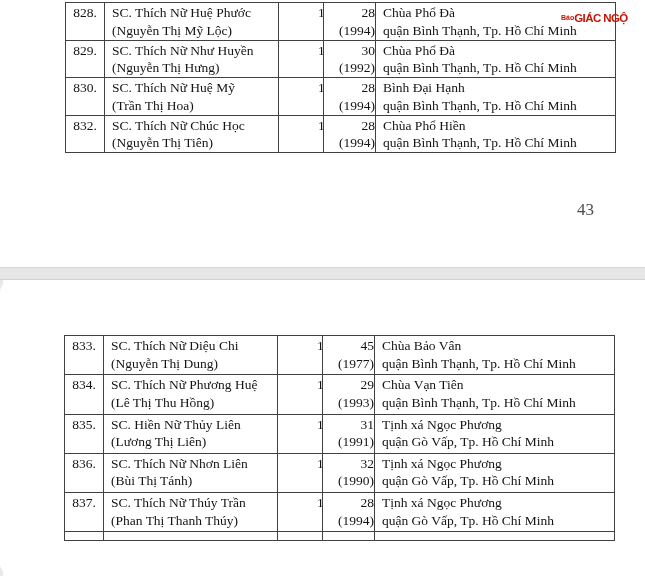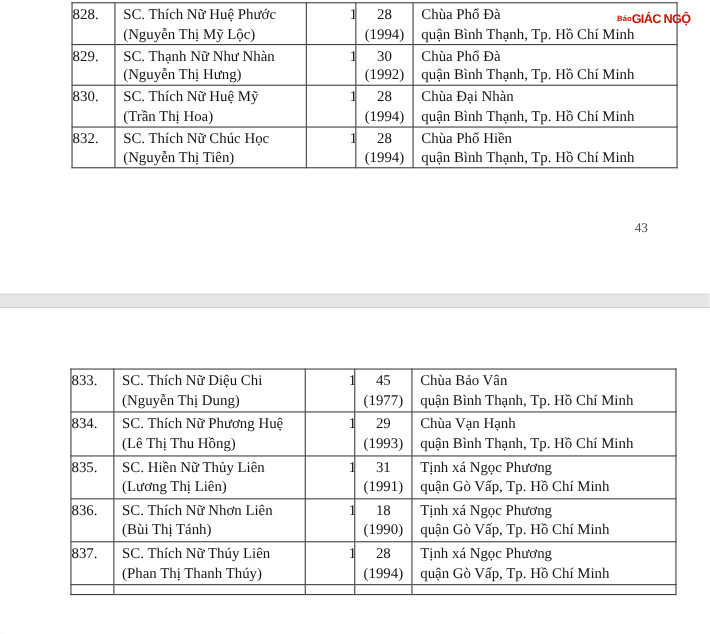--- a/index.html
+++ b/index.html
@@ -4,21 +4,21 @@
 <style>
   html,body{margin:0;padding:0;}
   body{
     width:645px;height:576px;position:relative;overflow:hidden;
     background:#ffffff;
     font-family:"Liberation Serif","DejaVu Serif",serif;
     color:#141414;
   }
   .page{position:absolute;left:0;width:645px;background:#ffffff;overflow:hidden;}
   #page-1{top:0;height:267px;}
-  #page-2{top:280px;height:296px;}
+  #page-2{top:280px;height:296px;border-radius:13px;}
   .page-separator{
     position:absolute;left:0;top:267px;width:645px;height:13px;
     background:#e6e6e6;border-top:1px solid #d8d8d8;border-bottom:1px solid #d2d2d2;
     box-sizing:border-box;
   }
   .page-edge{
     position:absolute;left:0;top:0;width:3px;height:576px;
     background:#e9e9e9;
   }
   table.directory{
@@ -27,35 +27,35 @@
   }
   #table-1{left:65px;top:2px;}
   #table-2{left:64px;top:55px;}
   .directory td{
     border:1px solid #414141;vertical-align:top;
     padding:1px 0 0 0;overflow:hidden;white-space:nowrap;
   }
   #table-1 tr{height:37.6px;}
   #table-2 tr{height:39.3px;}
   #table-2 tr.partial-row{height:9px;}
-  td.c-no{}
+  td.c-no{text-align:center;}
   td.c-name{padding-left:7px;}
   td.c-year{text-align:center;padding-left:39px;}
-  td.c-age{text-align:center;}
+  td.c-age{text-align:right;}
   td.c-temple{padding-left:7px;}
   .watermark{
     position:absolute;left:561px;top:11px;z-index:5;
     color:#c41406;white-space:nowrap;line-height:12px;
     font-family:"Liberation Sans","DejaVu Sans",sans-serif;
   }
   .watermark .wm-prefix{font-size:7px;font-weight:bold;vertical-align:2px;}
   .watermark .wm-title{font-size:11.5px;font-weight:bold;letter-spacing:-0.6px;}
   .page-number{
     position:absolute;left:577px;top:200px;
-    font-size:12px;color:#4d4d4d;
+    font-size:17px;color:#4d4d4d;
   }
 </style>
 </head>
 <body>
 
 <div class="page-edge"></div>
 
 <div class="page" id="page-1">
   <table class="directory" id="table-1">
     <colgroup>
@@ -78,21 +78,21 @@
       <div>(1994)</div>
     </td>
     <td class="c-temple">
       <div>Chùa Phổ Đà</div>
       <div>quận Bình Thạnh, Tp. Hồ Chí Minh</div>
     </td>
   </tr>
         <tr>
     <td class="c-no">829.</td>
     <td class="c-name">
-      <div>SC. Thạnh Nữ Như Nhàn</div>
+      <div>SC. Thích Nữ Như Huyền</div>
       <div>(Nguyễn Thị Hưng)</div>
     </td>
     <td class="c-year">1963</td>
     <td class="c-age">
       <div>30</div>
       <div>(1992)</div>
     </td>
     <td class="c-temple">
       <div>Chùa Phổ Đà</div>
       <div>quận Bình Thạnh, Tp. Hồ Chí Minh</div>
@@ -103,21 +103,21 @@
     <td class="c-name">
       <div>SC. Thích Nữ Huệ Mỹ</div>
       <div>(Trần Thị Hoa)</div>
     </td>
     <td class="c-year">1963</td>
     <td class="c-age">
       <div>28</div>
       <div>(1994)</div>
     </td>
     <td class="c-temple">
-      <div>Chùa Đại Nhàn</div>
+      <div>Bình Đại Hạnh</div>
       <div>quận Bình Thạnh, Tp. Hồ Chí Minh</div>
     </td>
   </tr>
         <tr>
     <td class="c-no">832.</td>
     <td class="c-name">
       <div>SC. Thích Nữ Chúc Học</div>
       <div>(Nguyễn Thị Tiên)</div>
     </td>
     <td class="c-year">1969</td>
@@ -171,21 +171,21 @@
     <td class="c-name">
       <div>SC. Thích Nữ Phương Huệ</div>
       <div>(Lê Thị Thu Hồng)</div>
     </td>
     <td class="c-year">1964</td>
     <td class="c-age">
       <div>29</div>
       <div>(1993)</div>
     </td>
     <td class="c-temple">
-      <div>Chùa Vạn Hạnh</div>
+      <div>Chùa Vạn Tiên</div>
       <div>quận Bình Thạnh, Tp. Hồ Chí Minh</div>
     </td>
   </tr>
         <tr>
     <td class="c-no">835.</td>
     <td class="c-name">
       <div>SC. Hiền Nữ Thủy Liên</div>
       <div>(Lương Thị Liên)</div>
     </td>
     <td class="c-year">1964</td>
@@ -199,32 +199,32 @@
     </td>
   </tr>
         <tr>
     <td class="c-no">836.</td>
     <td class="c-name">
       <div>SC. Thích Nữ Nhơn Liên</div>
       <div>(Bùi Thị Tánh)</div>
     </td>
     <td class="c-year">1955</td>
     <td class="c-age">
-      <div>18</div>
+      <div>32</div>
       <div>(1990)</div>
     </td>
     <td class="c-temple">
       <div>Tịnh xá Ngọc Phương</div>
       <div>quận Gò Vấp, Tp. Hồ Chí Minh</div>
     </td>
   </tr>
         <tr>
     <td class="c-no">837.</td>
     <td class="c-name">
-      <div>SC. Thích Nữ Thúy Liên</div>
+      <div>SC. Thích Nữ Thúy Trần</div>
       <div>(Phan Thị Thanh Thúy)</div>
     </td>
     <td class="c-year">1965</td>
     <td class="c-age">
       <div>28</div>
       <div>(1994)</div>
     </td>
     <td class="c-temple">
       <div>Tịnh xá Ngọc Phương</div>
       <div>quận Gò Vấp, Tp. Hồ Chí Minh</div>

